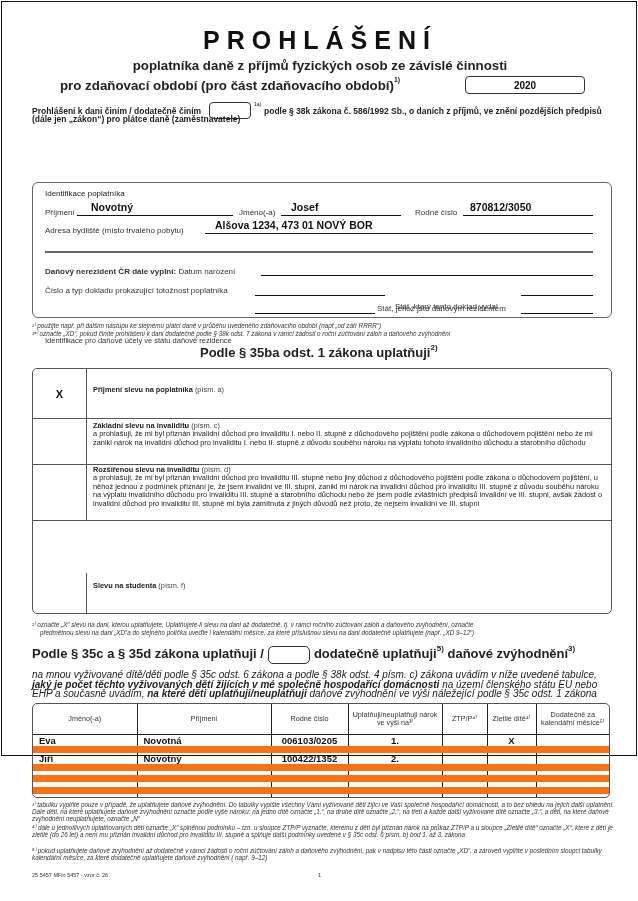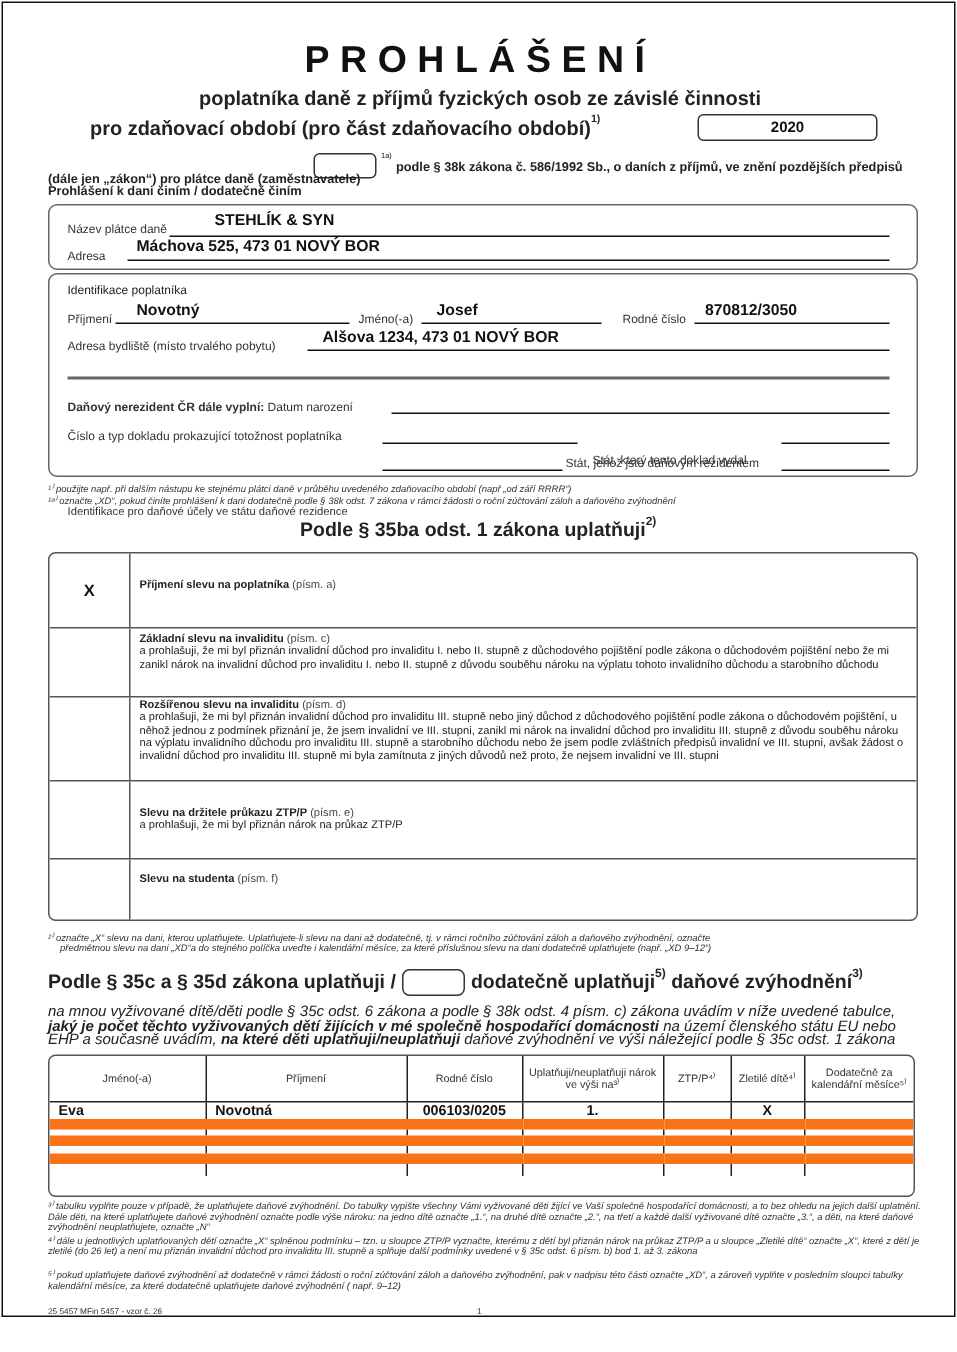--- a/index.html
+++ b/index.html
@@ -1,27 +1,27 @@
 <!DOCTYPE html>
 <html><head>
 <meta charset="utf-8">
 <style>
   * { box-sizing: border-box; margin: 0; padding: 0; }
   html, body { width: 638px; height: 901px; background: #fff; }
   body { font-family: "Liberation Sans", sans-serif; color: #111; position: relative; overflow: hidden; }
-  .page { position: absolute; left: 1px; top: 1px; width: 636px; height: 877px; border: 1.5px solid #111; }
+  .page { position: absolute; left: 1px; top: 1px; width: 636px; height: 755px; border: 1.5px solid #111; }
   .abs { position: absolute; white-space: nowrap; }
 
   .title { left: 0; width: 636px; text-align: center; top: 24px; font-size: 25px; font-weight: bold; letter-spacing: 7px; }
   .sub1 { left: 0; width: 636px; text-align: center; top: 56px; font-size: 13.3px; font-weight: bold; color: #222; }
   .sub2 { left: 58px; top: 76px; font-size: 13.3px; font-weight: bold; color: #222; }
   .sup { font-size: 7px; vertical-align: top; position: relative; top: -2px; }
   .yearbox { left: 463px; top: 74px; width: 120px; height: 18px; border: 1px solid #333; border-radius: 4px; text-align: center; font-size: 10px; font-weight: bold; line-height: 17px; }
 
-  .decl { left: 30px; top: 104px; font-size: 8.5px; font-weight: bold; color: #222; margin-top: 16px; }
+  .decl { left: 30px; top: 104px; font-size: 8.5px; font-weight: bold; color: #222; }
   .decl2 { left: 30px; top: 112px; font-size: 8.5px; font-weight: bold; color: #222; }
   .smallbox { left: 207px; top: 100px; width: 42px; height: 17px; border: 1px solid #333; border-radius: 4px; background: #fff; }
   .decl-r { left: 262px; top: 104px; font-size: 8.5px; font-weight: bold; color: #222; }
   .xdsup { left: 252px; top: 99px; font-size: 5px; }
 
   .box { position: absolute; border: 1.5px solid #666; border-radius: 6px; }
   .lbl { position: absolute; font-size: 8px; color: #333; white-space: nowrap; }
   .val { position: absolute; font-size: 10.5px; font-weight: bold; color: #111; white-space: nowrap; }
   .line { position: absolute; border-bottom: 1px solid #111; }
 
@@ -61,28 +61,20 @@
   <div class="abs sub1">poplatníka daně z příjmů fyzických osob ze závislé činnosti</div>
   <div class="abs sub2"><span>pro zdaňovací období (pro část zdaňovacího období)</span><span class="sup">1)</span></div>
   <div class="abs yearbox">2020</div>
 
   <div class="abs decl">Prohlášení k dani činím / dodatečně činím</div>
   <div class="abs smallbox"></div>
   <div class="abs xdsup">1a)</div>
   <div class="abs decl-r">podle § 38k zákona č. 586/1992 Sb., o daních z příjmů, ve znění pozdějších předpisů</div>
   <div class="abs decl2">(dále jen „zákon“) pro plátce daně (zaměstnavatele)</div>
 
-  <div class="box" style="left:30px; top:134px; width:580px; height:44px;">
-    <div class="lbl" style="left:12px; top:11px;">Název plátce daně</div>
-    <div class="line" style="left:80px; top:20px; width:480px;"></div>
-    <div class="val" style="left:110px; top:4px;">STEHLÍK &amp; SYN</div>
-    <div class="lbl" style="left:12px; top:29px;">Adresa</div>
-    <div class="line" style="left:52px; top:36px; width:508px;"></div>
-    <div class="val" style="left:58px; top:21px;">Máchova 525, 473 01 NOVÝ BOR</div>
-  </div>
 
   <div class="box" style="left:30px; top:180px; width:580px; height:136px;">
     <div class="lbl" style="left:12px; top:6px; color:#222;">Identifikace poplatníka</div>
 
     <div class="lbl" style="left:12px; top:25px;">Příjmení</div>
     <div class="line" style="left:44px; top:32px; width:156px;"></div>
     <div class="val" style="left:58px; top:18px;">Novotný</div>
 
     <div class="lbl" style="left:206px; top:25px;">Jméno(-a)</div>
     <div class="line" style="left:248px; top:32px; width:120px;"></div>
@@ -122,24 +114,20 @@
       <div class="smark">X</div>
       <div class="stext" style="top:17px;"><b>Příjmení slevu na poplatníka</b> <span class="pism">(písm. a)</span></div>
     </div>
     <div class="srow" style="top:50px; height:46px;">
       <div class="smark"></div>
       <div class="stext" style="top:3px;"><b>Základní slevu na invaliditu</b> <span class="pism">(písm. c)</span><br><span>a prohlašuji, že mi byl přiznán invalidní důchod pro invaliditu I. nebo II. stupně z důchodového pojištění podle zákona o důchodovém pojištění nebo že mi zanikl nárok na invalidní důchod pro invaliditu I. nebo II. stupně z důvodu souběhu nároku na výplatu tohoto invalidního důchodu a starobního důchodu</span></div>
     </div>
     <div class="srow" style="top:96px; height:56px;">
       <div class="smark"></div>
       <div class="stext" style="top:1px;"><b>Rozšířenou slevu na invaliditu</b> <span class="pism">(písm. d)</span><br><span>a prohlašuji, že mi byl přiznán invalidní důchod pro invaliditu III. stupně nebo jiný důchod z důchodového pojištění podle zákona o důchodovém pojištění, u něhož jednou z podmínek přiznání je, že jsem invalidní ve III. stupni, zanikl mi nárok na invalidní důchod pro invaliditu III. stupně z důvodu souběhu nároku na výplatu invalidního důchodu pro invaliditu III. stupně a starobního důchodu nebo že jsem podle zvláštních předpisů invalidní ve III. stupni, avšak žádost o invalidní důchod pro invaliditu III. stupně mi byla zamítnuta z jiných důvodů než proto, že nejsem invalidní ve III. stupni</span></div>
-    </div>
-    <div class="srow" style="top:152px; height:52px;">
-      <div class="smark"></div>
-      <div class="stext" style="top:17px;"><b>Slevu na držitele průkazu ZTP/P</b> <span class="pism">(písm. e)</span><br><span>a prohlašuji, že mi byl přiznán nárok na průkaz ZTP/P</span></div>
     </div>
     <div class="srow" style="top:204px; height:42px;">
       <div class="smark"></div>
       <div class="stext" style="top:9px;"><b>Slevu na studenta</b> <span class="pism">(písm. f)</span><br></div>
     </div>
   </div>
 
   <div class="fn" style="left:30px; top:618px;">²⁾ označte „X“ slevu na dani, kterou uplatňujete. Uplatňujete-li slevu na dani až dodatečně, tj. v rámci ročního zúčtování záloh a daňového zvýhodnění, označte</div>
   <div class="fn" style="left:38px; top:627px;">předmětnou slevu na dani „XD“a do stejného políčka uveďte i kalendářní měsíce, za které příslušnou slevu na dani dodatečně uplatňujete (např. „XD 9–12“)</div>
 
@@ -173,20 +161,29 @@
         <tr>
           <td>Eva</td>
           <td>Novotná</td>
           <td class="c">006103/0205</td>
           <td class="c">1.</td>
           <td class="c"></td>
           <td class="c">X</td>
           <td class="c"></td>
         </tr>
         <tr>
+          <td>Jiří</td>
+          <td>Novotný</td>
+          <td class="c">100422/1352</td>
+          <td class="c">2.</td>
+          <td class="c"></td>
+          <td class="c"></td>
+          <td class="c"></td>
+        </tr>
+        <tr>
           <td></td>
           <td></td>
           <td class="c"></td>
           <td class="c"></td>
           <td class="c"></td>
           <td class="c"></td>
           <td class="c"></td>
         </tr>
         <tr>
           <td></td>

